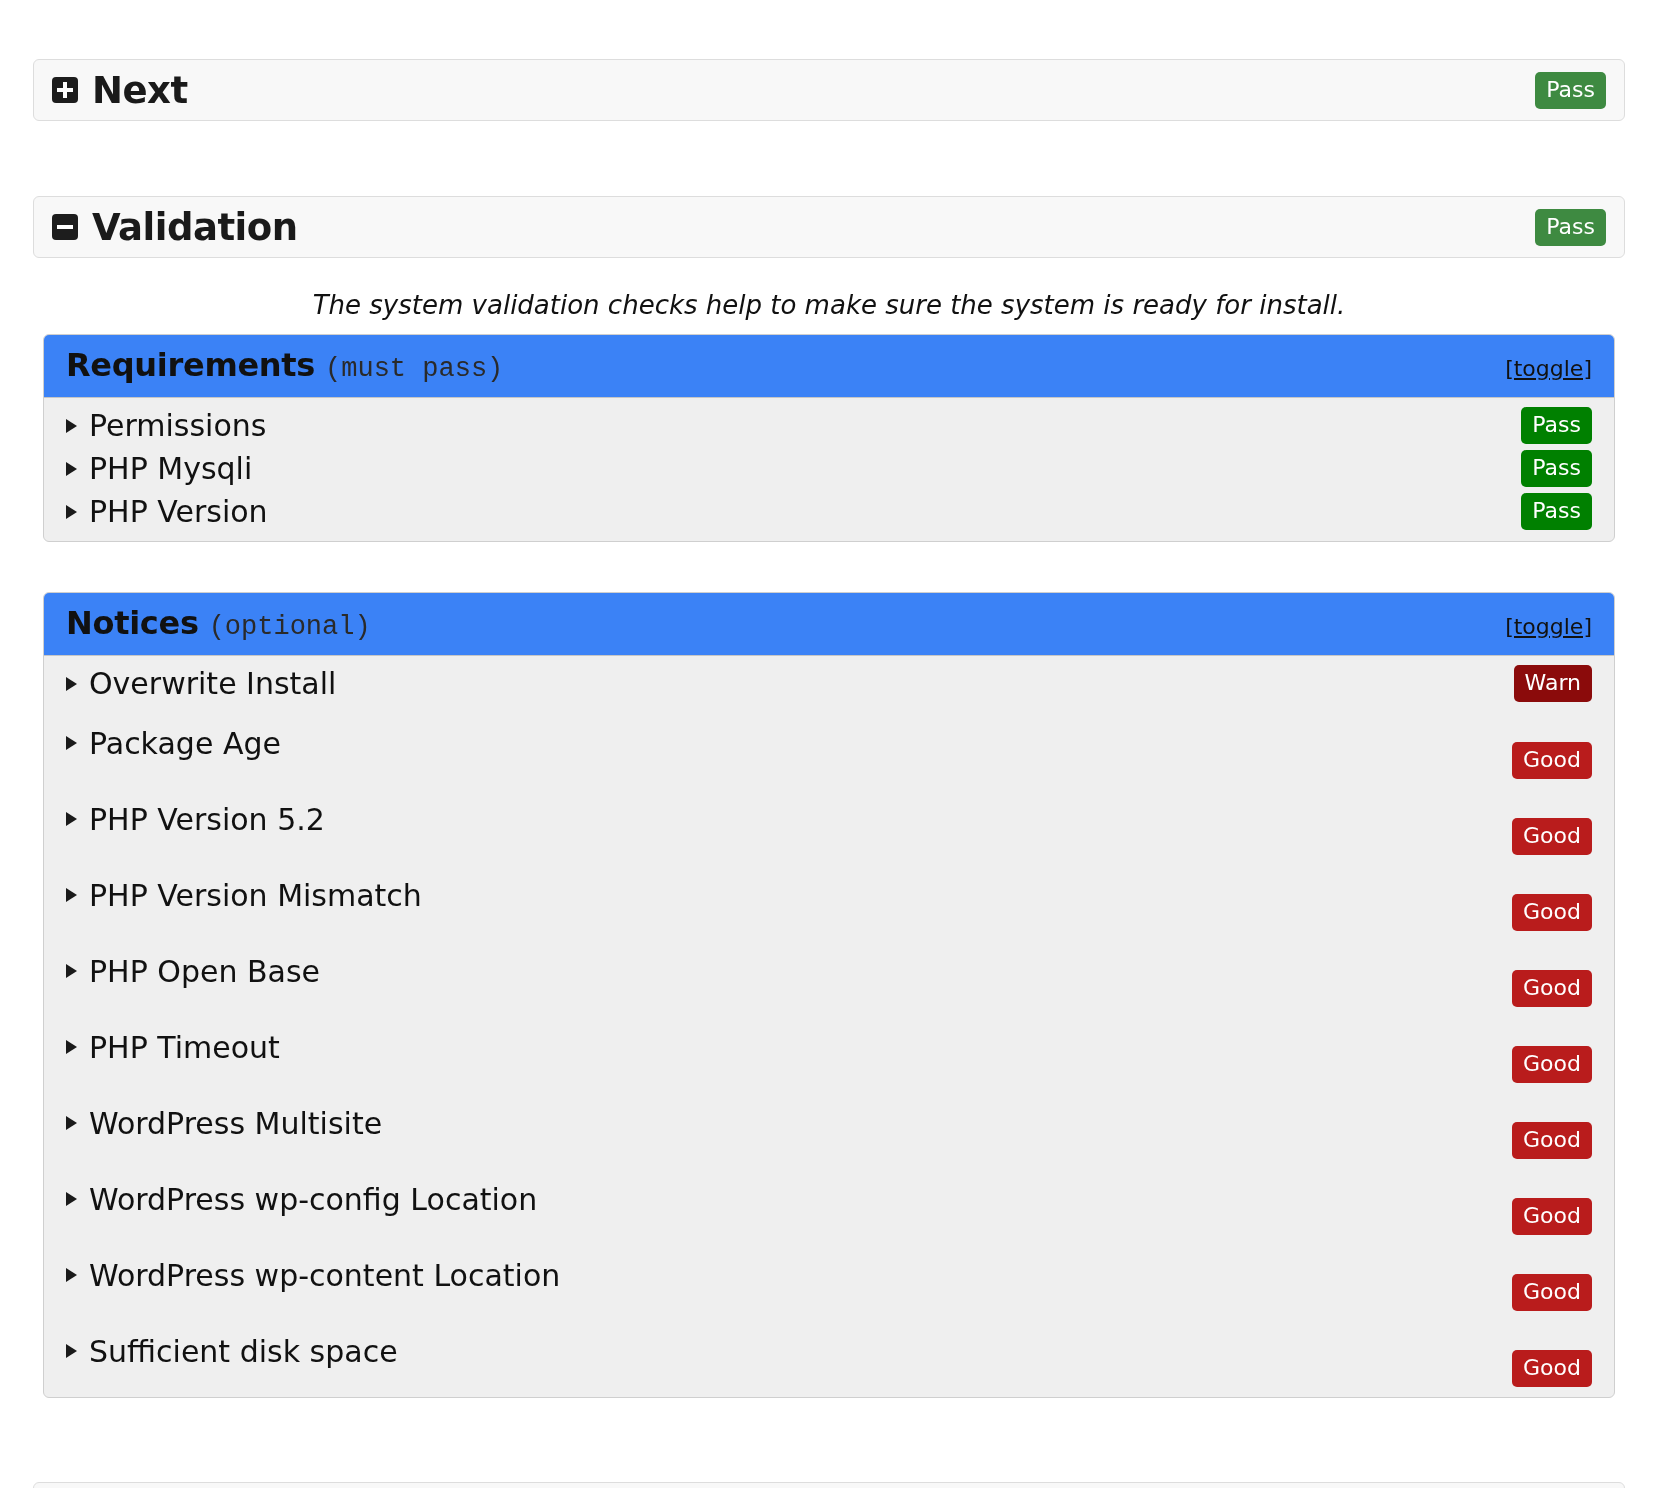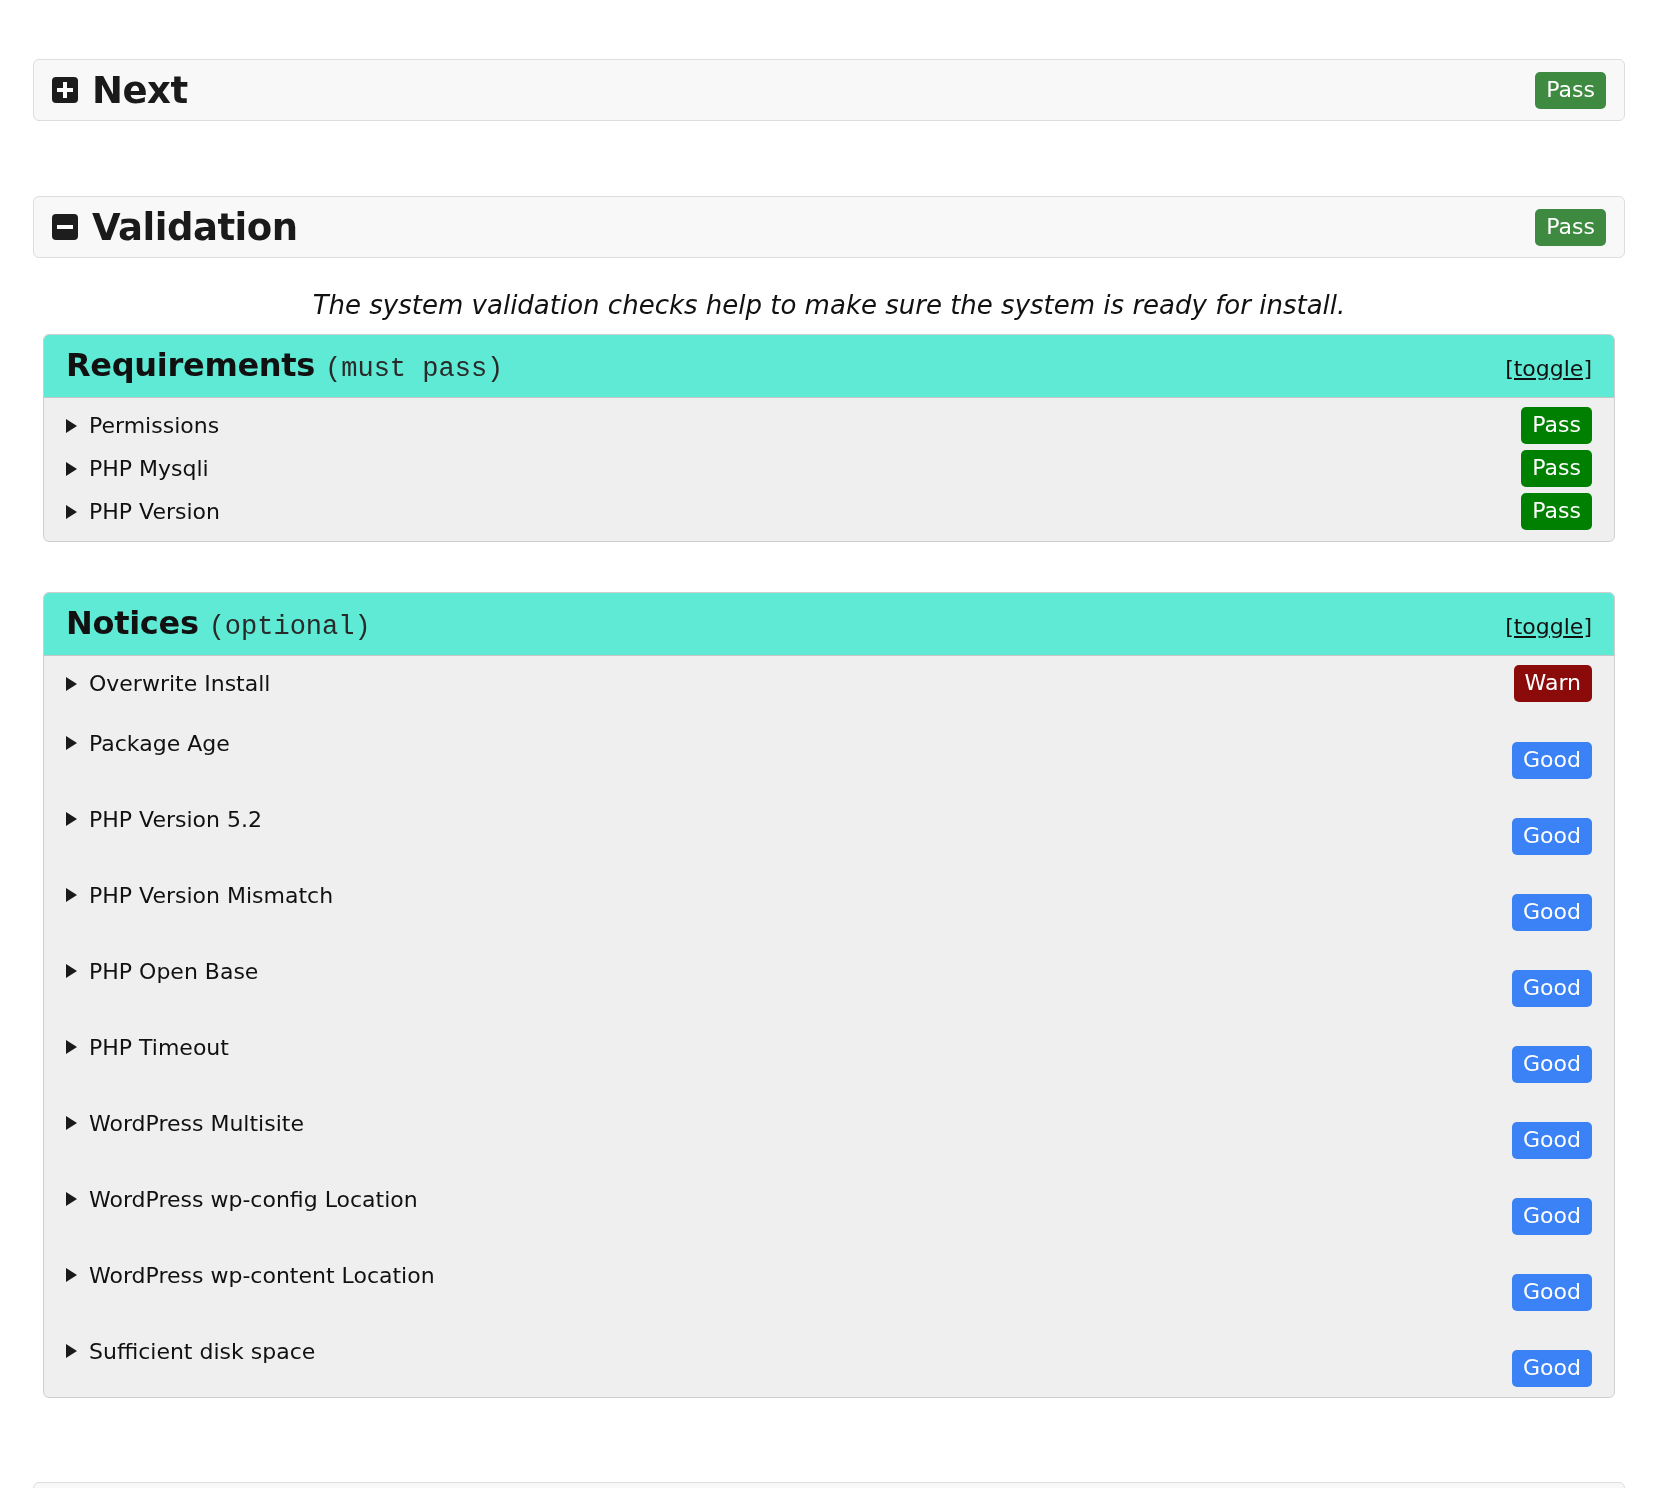--- a/index.html
+++ b/index.html
@@ -67,21 +67,21 @@
     color: #ffffff;
     font-size: 22px;
     line-height: 1;
     padding: 7px 11px 8px 11px;
     border-radius: 5px;
     font-family: "DejaVu Sans", "Liberation Sans", sans-serif;
     white-space: nowrap;
   }
   .badge.pass-muted { background: #3e8a41; }
   .badge.pass       { background: #008000; }
-  .badge.good       { background: #3b82f6; margin-top: 35px; }
+  .badge.good       { background: #b91c1c; margin-top: 35px; }
   .badge.warn       { background: #8b0b0b; }
 
   
   #setup-panel { height: 62px; margin-top: 59px; }
   
   #validation-panel { height: 62px; margin-top: 75px; }
 
   .validation-desc {
     text-align: center;
     font-style: italic;
@@ -93,21 +93,21 @@
 
   
   .group {
     border: 1px solid #cfcfcf;
     border-radius: 6px;
     overflow: hidden;
     margin: 0 10px;
     background: #efefef;
   }
   .group-head {
-    background: #5eead4;
+    background: #3b82f6;
     border-bottom: 1px solid #c6c6c6;
     display: flex;
     align-items: baseline;
     justify-content: space-between;
     padding: 11px 22px 13px 22px;
   }
   .group-head-left { display: flex; align-items: baseline; gap: 10px; }
   .group-name {
     font-size: 32px;
     font-weight: bold;
@@ -136,21 +136,21 @@
   }
   .check-left { display: flex; align-items: center; gap: 12px; }
   .tri {
     width: 0; height: 0;
     border-left: 11px solid #1a1a1a;
     border-top: 7px solid transparent;
     border-bottom: 7px solid transparent;
     flex: 0 0 auto;
   }
   .check-label {
-    font-size: 22px;
+    font-size: 30px;
     color: #111111;
     font-family: "DejaVu Sans", "Liberation Sans", sans-serif;
   }
 
   #requirements-group { margin-top: 0; }
   #notices-group { margin-top: 50px; }
 
   
   #options-panel { height: 66px; margin-top: 84px; }
 

